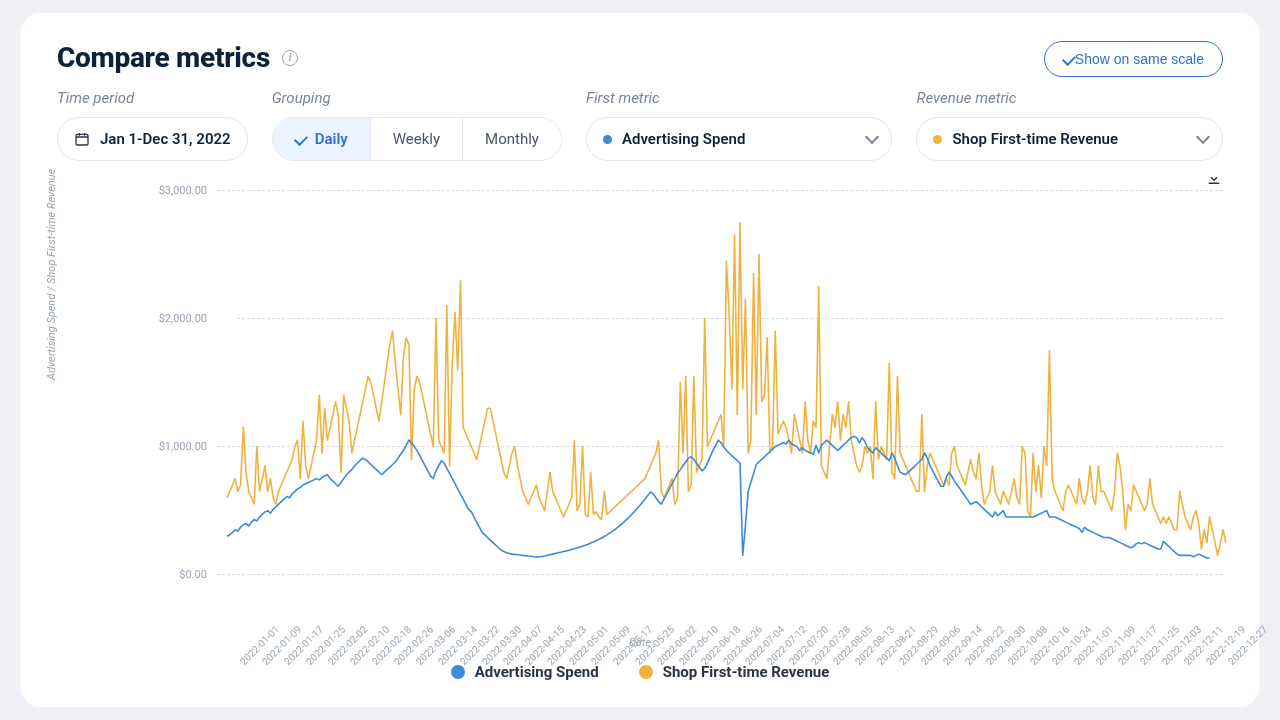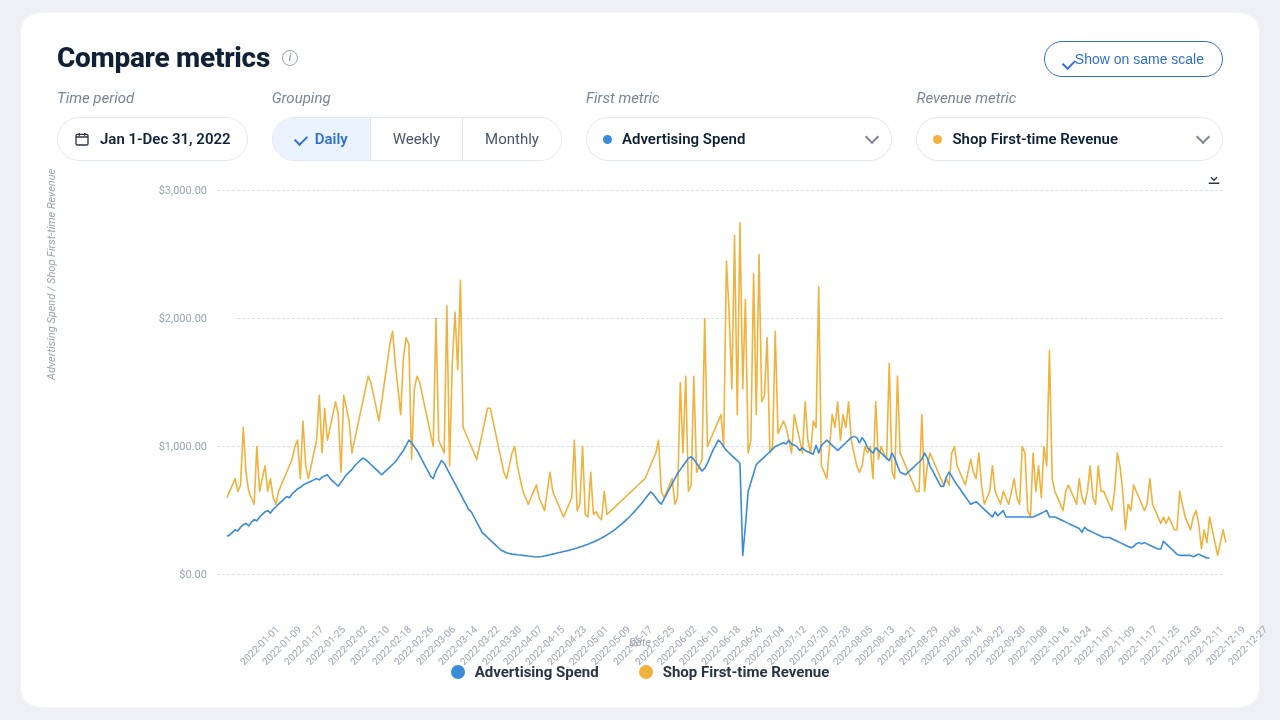--- a/index.html
+++ b/index.html
@@ -19,21 +19,21 @@
   body{padding:12px 20px}
   .card{background:var(--card);border:1px solid #f1f3f7;border-radius:20px;width:100%;height:100%;
     padding:28px 36px 16px;display:flex;flex-direction:column}
   .title-row{display:flex;justify-content:space-between;align-items:flex-start}
   .title{display:flex;align-items:center;gap:12px}
   .title h1{margin:0;font-size:28px;font-weight:800;letter-spacing:-.01em}
   .info-icon{width:16px;height:16px;border:1.5px solid var(--muted);border-radius:50%;
     display:inline-flex;align-items:center;justify-content:center;font-size:10px;color:var(--muted);
     font-weight:700;font-style:italic}
   .btn-outline{border:1.5px solid var(--accent);color:var(--accent);background:#fff;border-radius:999px;
-    padding:9px 18px;font-size:14px;font-weight:500;display:flex;align-items:flex-end;cursor:pointer}
+    padding:9px 18px;font-size:14px;font-weight:500;display:flex;align-items:center;cursor:pointer}
   .chk{width:12px;height:8px;border-left:2px solid currentColor;border-bottom:2px solid currentColor;
     transform:rotate(-45deg)}
   .controls{display:flex;gap:24px;margin-top:12px}
   .ctrl{display:flex;flex-direction:column;gap:10px}
   .ctrl-label{font-size:15px;color:var(--label);font-style:italic}
   .picker,.seg,.select{border:1px solid var(--border);border-radius:22px;background:#fff;height:44px;
     display:flex;align-items:center;font-size:15px}
   .picker{padding:0 16px;gap:10px;cursor:pointer;font-weight:600}
   .seg{overflow:hidden}
   .seg button{height:100%;padding:0 22px;background:#fff;border:0;border-right:1px solid var(--border);

